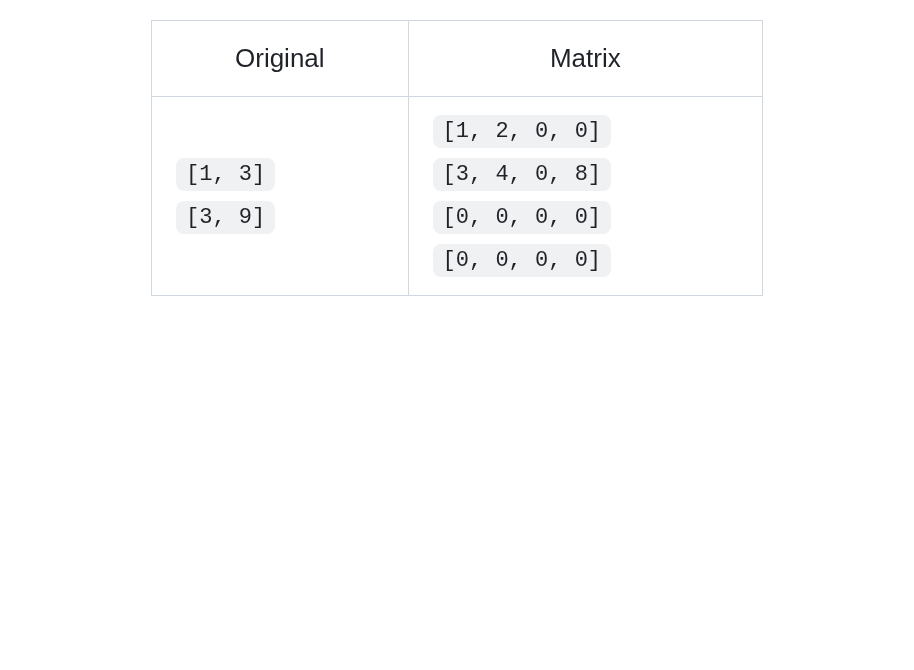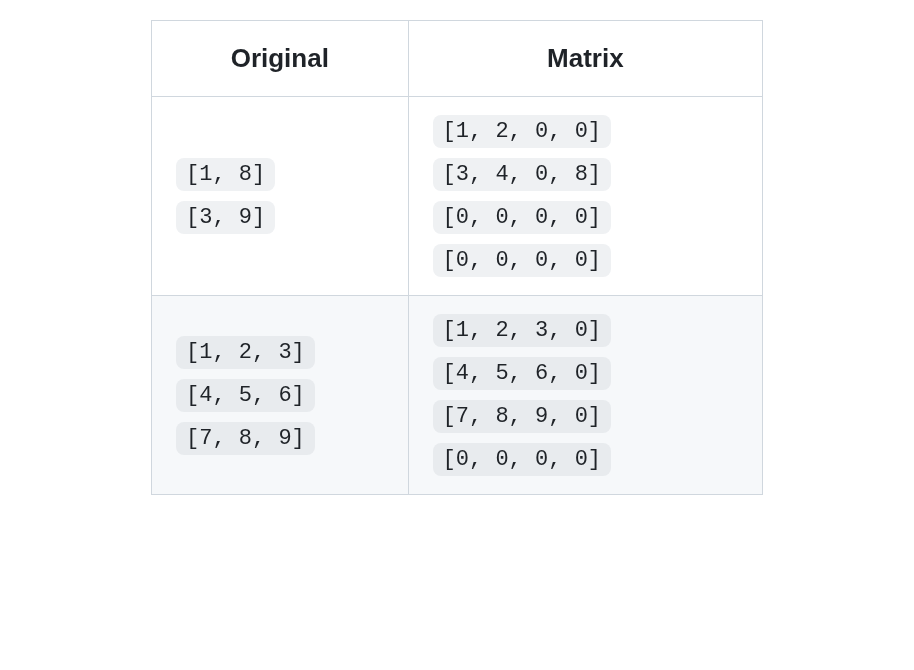--- a/index.html
+++ b/index.html
@@ -22,21 +22,21 @@
       width: 100%;
       font-size: 24px;
     }
     th, td {
       border: 1px solid #d0d7de;
       padding: 18px 24px;
       text-align: left;
       vertical-align: middle;
     }
     th {
-      font-weight: 700;
+      font-weight: 400;
       text-align: center;
       color: #1f2328;
       padding: 22px 24px;
       font-size: 26px;
     }
     tbody tr:nth-child(even) td {
       background-color: #f6f8fa;
     }
     .code-list {
       display: flex;
@@ -73,45 +73,28 @@
     <thead>
       <tr>
         <th class="col-original">Original</th>
         <th class="col-matrix">Matrix</th>
       </tr>
     </thead>
     <tbody>
       <tr>
         <td>
           <div class="code-list">
-            <code>[1, 8]</code>
+            <code>[1, 3]</code>
             <code>[3, 9]</code>
           </div>
         </td>
         <td>
           <div class="code-list">
             <code>[1, 2, 0, 0]</code>
             <code>[3, 4, 0, 8]</code>
             <code>[0, 0, 0, 0]</code>
             <code>[0, 0, 0, 0]</code>
           </div>
         </td>
       </tr>
-      <tr>
-        <td>
-          <div class="code-list">
-            <code>[1, 2, 3]</code>
-            <code>[4, 5, 6]</code>
-            <code>[7, 8, 9]</code>
-          </div>
-        </td>
-        <td>
-          <div class="code-list">
-            <code>[1, 2, 3, 0]</code>
-            <code>[4, 5, 6, 0]</code>
-            <code>[7, 8, 9, 0]</code>
-            <code>[0, 0, 0, 0]</code>
-          </div>
-        </td>
-      </tr>
     </tbody>
   </table>
 </div>
 
 </body></html>

